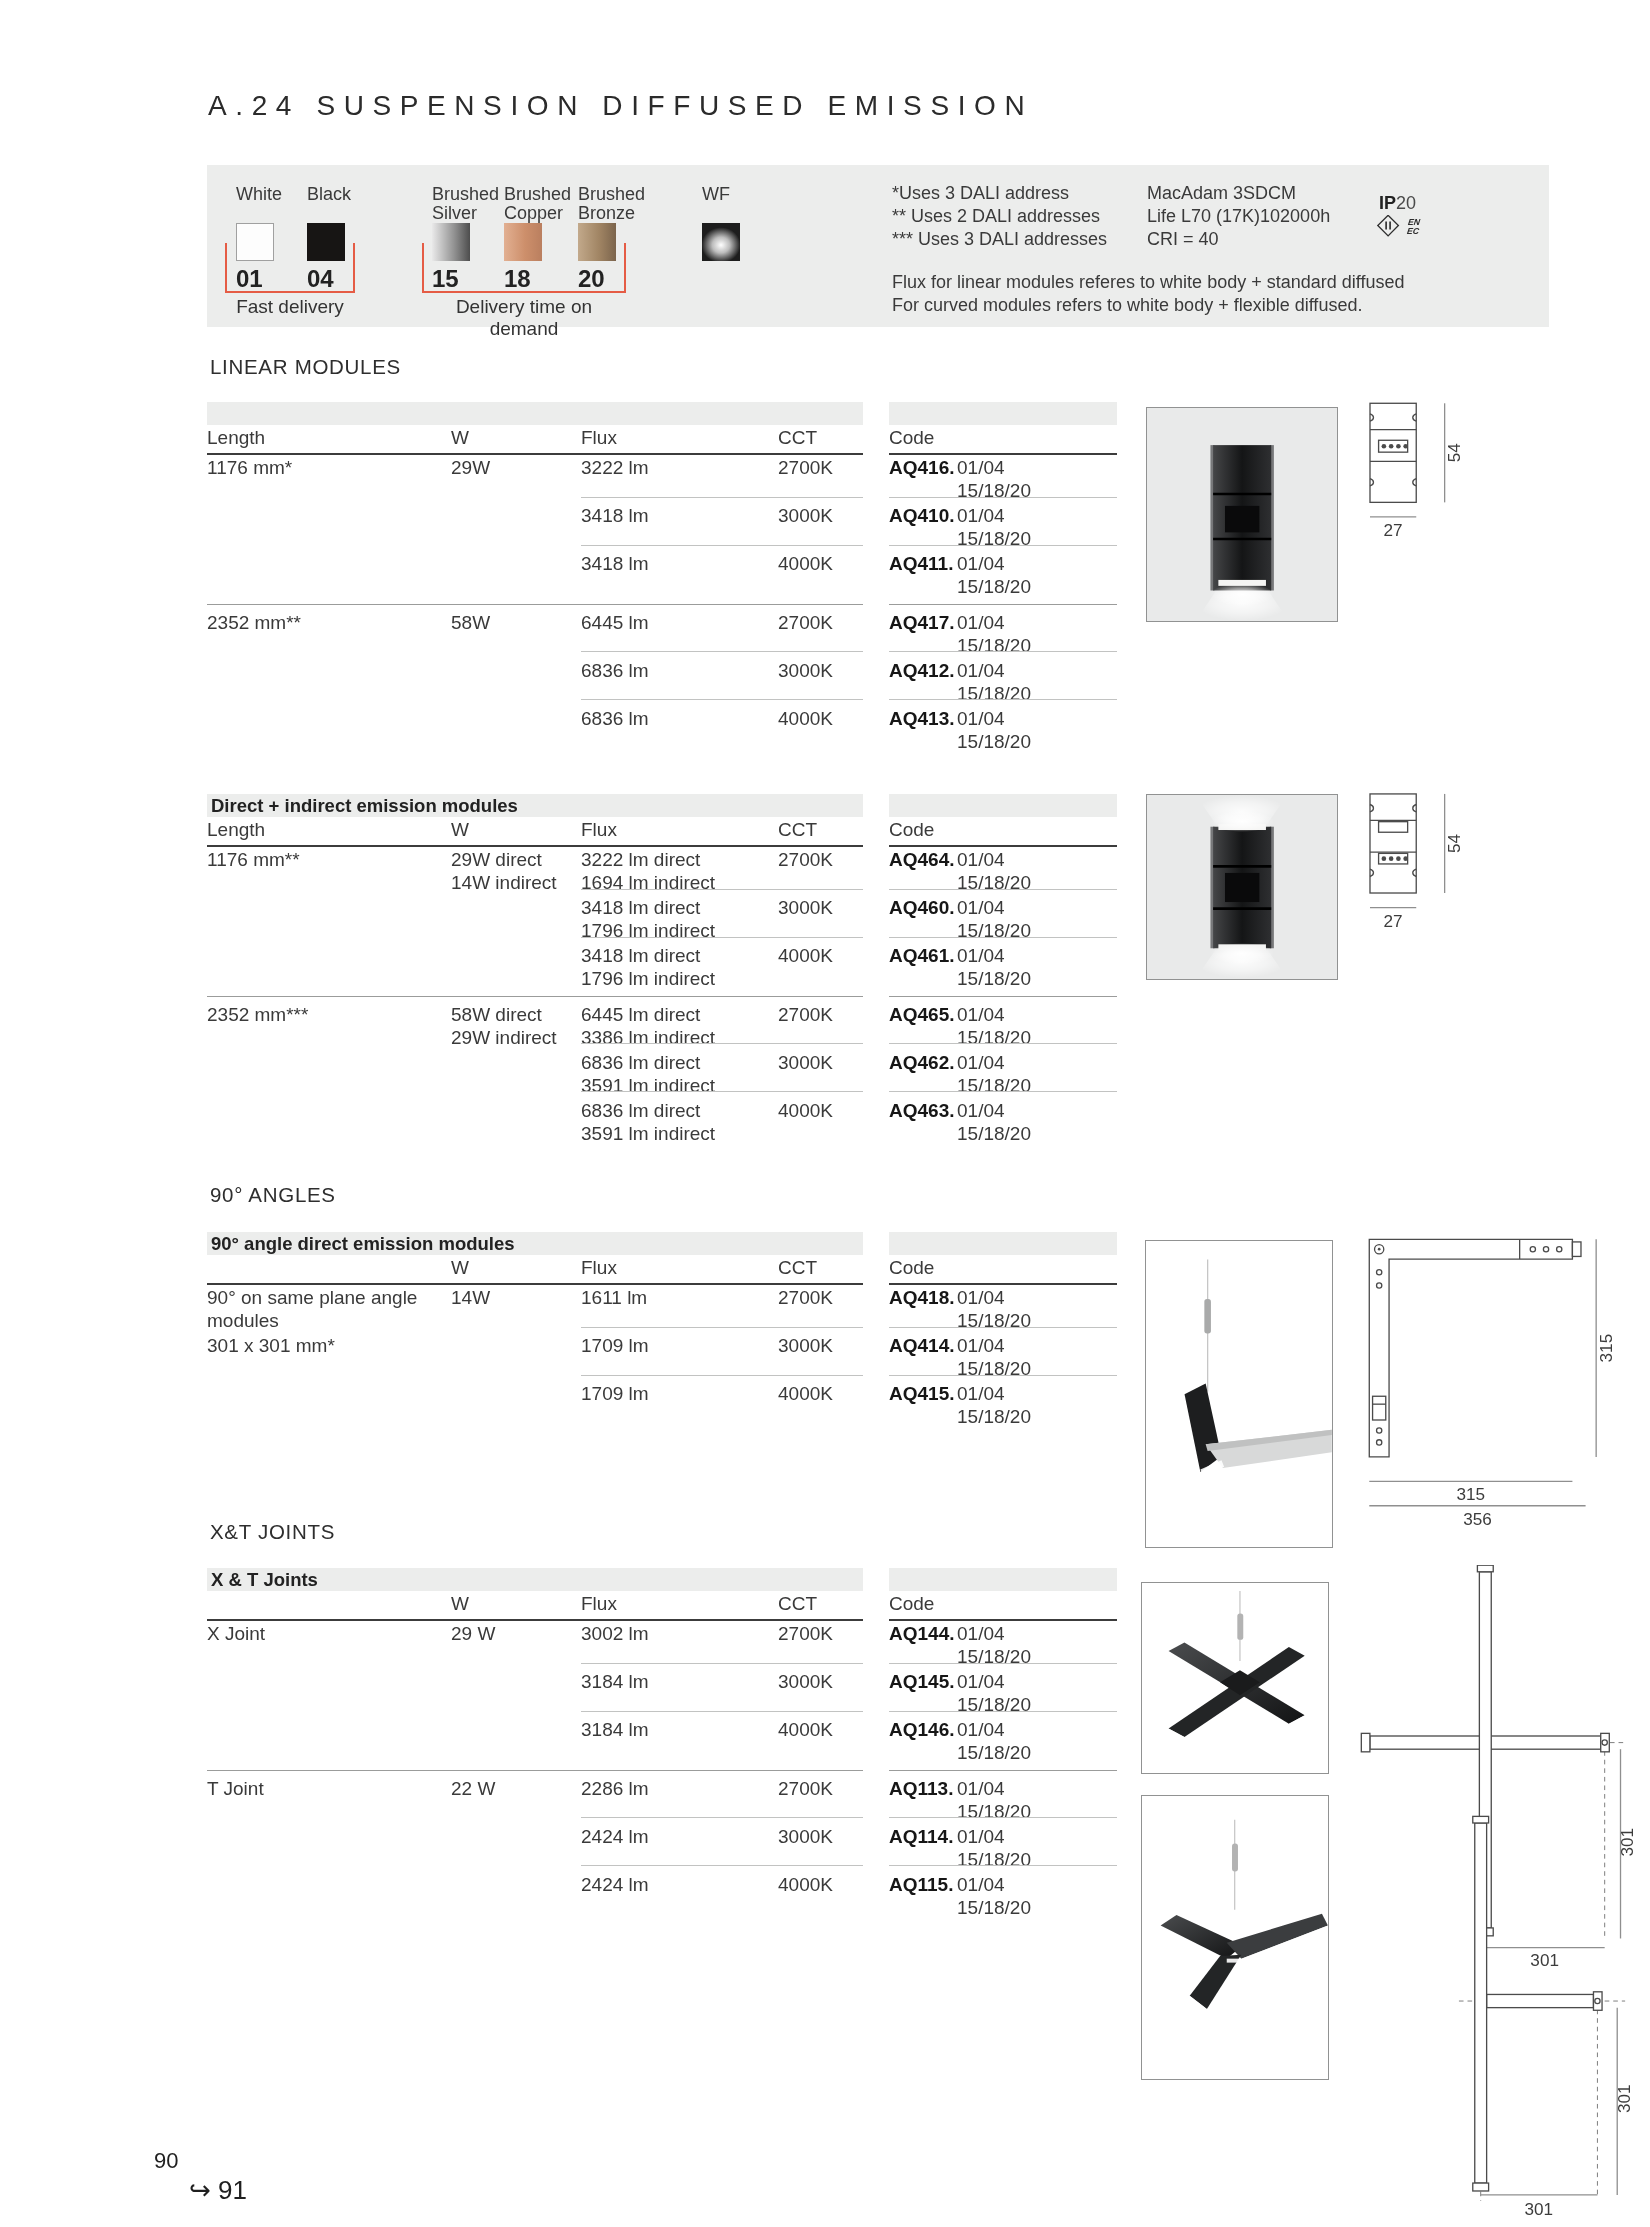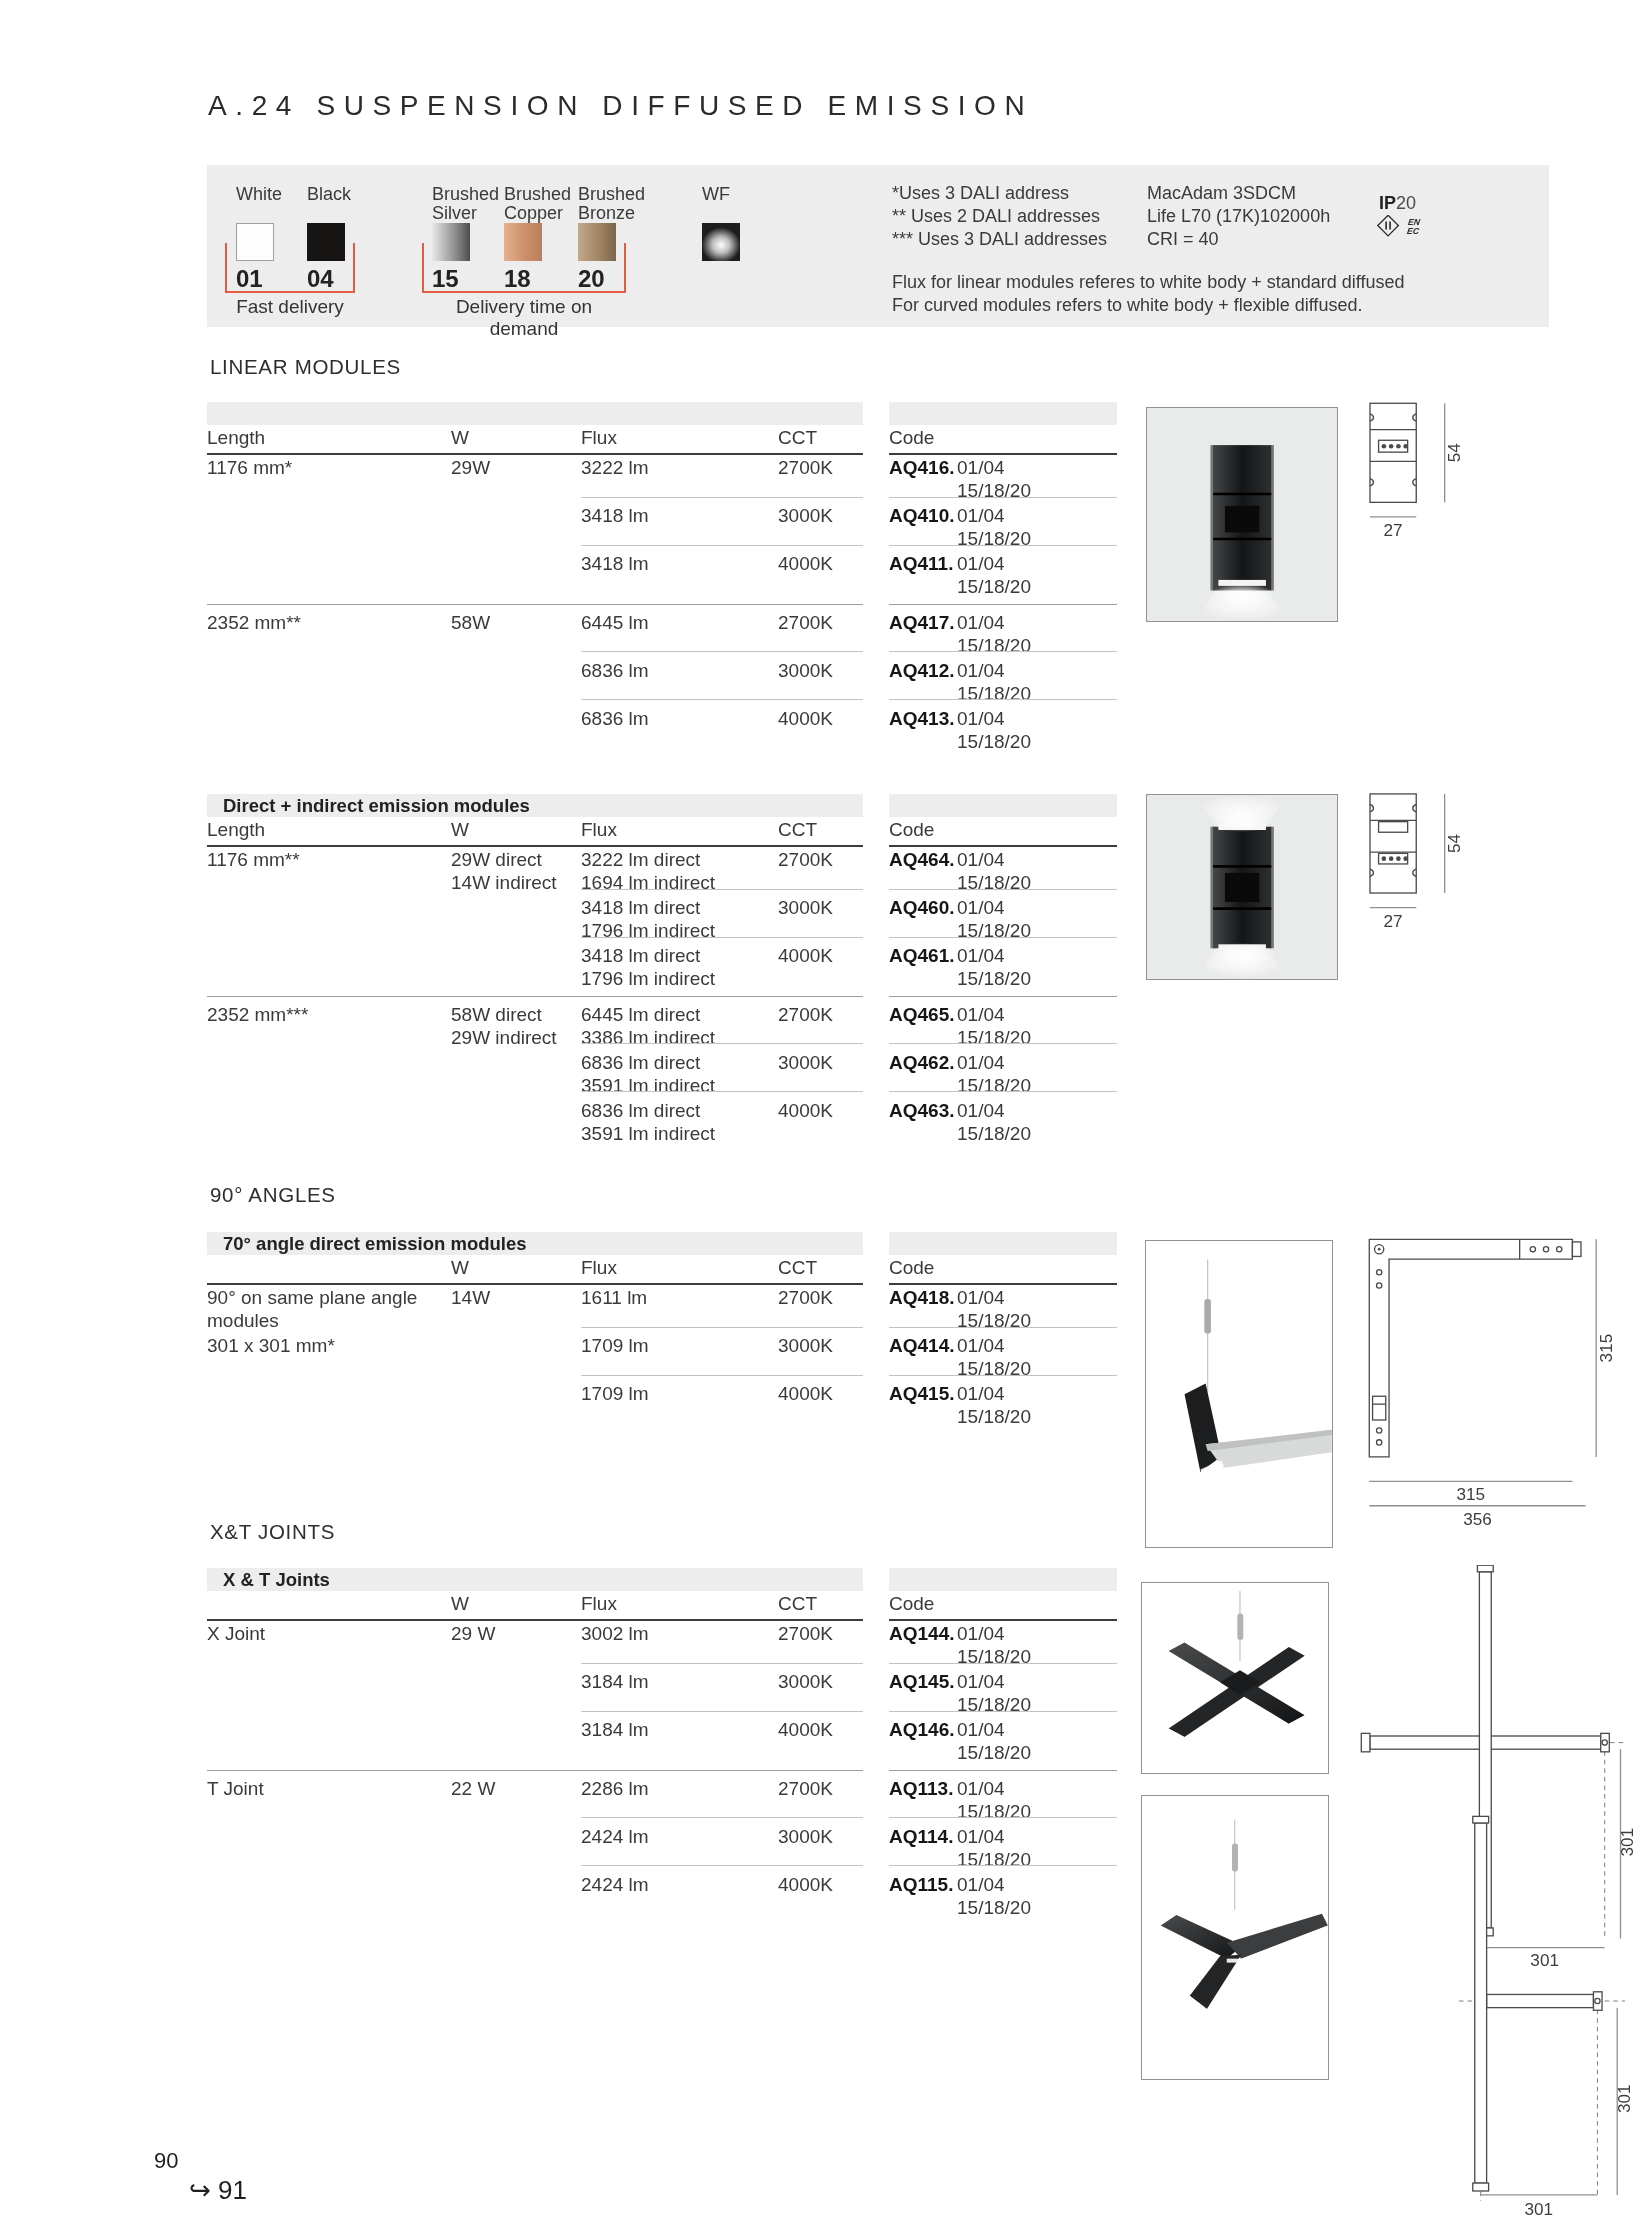--- a/index.html
+++ b/index.html
@@ -50,21 +50,21 @@
   
   .sec-heading {
     position:absolute; font-size:20.5px; font-weight:400; letter-spacing:0.7px; color:#2e2e2e; white-space:nowrap;
   }
 
   
   .cat-table { position:absolute; width:909px; font-size:19px; color:#3a3a3a; }
   .band { position:relative; height:23px; }
   .band-left { position:absolute; left:0; top:0; width:656px; height:23px; background:#ecedec; }
   .band-code { position:absolute; left:682px; top:0; width:228px; height:23px; background:#ecedec; }
-  .band-title { display:block; padding-left:16px; line-height:24px; font-size:18.5px; font-weight:bold; color:#222; white-space:nowrap; }
+  .band-title { display:block; padding-left:4px; line-height:24px; font-size:18.5px; font-weight:bold; color:#222; white-space:nowrap; }
   .thead { position:relative; height:30px; }
   .thead span { position:absolute; bottom:6px; white-space:nowrap; }
   .thead::after  { content:""; position:absolute; left:0;      bottom:0; width:656px; border-bottom:2px solid #3c3c3c; }
   .thead::before { content:""; position:absolute; left:682px; bottom:0; width:228px; border-bottom:2px solid #3c3c3c; }
   .h-len  { left:0; }
   .h-w    { left:244px; }
   .h-flux { left:374px; }
   .h-cct  { left:571px; }
   .h-code { left:682px; }
   .row { position:relative; height:48px; }
@@ -406,21 +406,21 @@
     <div class="c c-code">
         <div class="l1"><b>AQ463.</b><span>01/04</span></div>
         <div class="l2">15/18/20</div>
       </div>
   </div>
 </section>
 
 <section class="cat-table" style="left:207px;top:1232px">
   <div class="band">
     <div class="band-left">
-        <span class="band-title">70° angle direct emission modules</span>
+        <span class="band-title">90° angle direct emission modules</span>
       </div>
     <div class="band-code"></div>
   </div>
   <div class="thead">
     <span class="h-w">W</span>
     <span class="h-flux">Flux</span>
     <span class="h-cct">CCT</span>
     <span class="h-code">Code</span>
   </div>
   <div class="row div-after">

